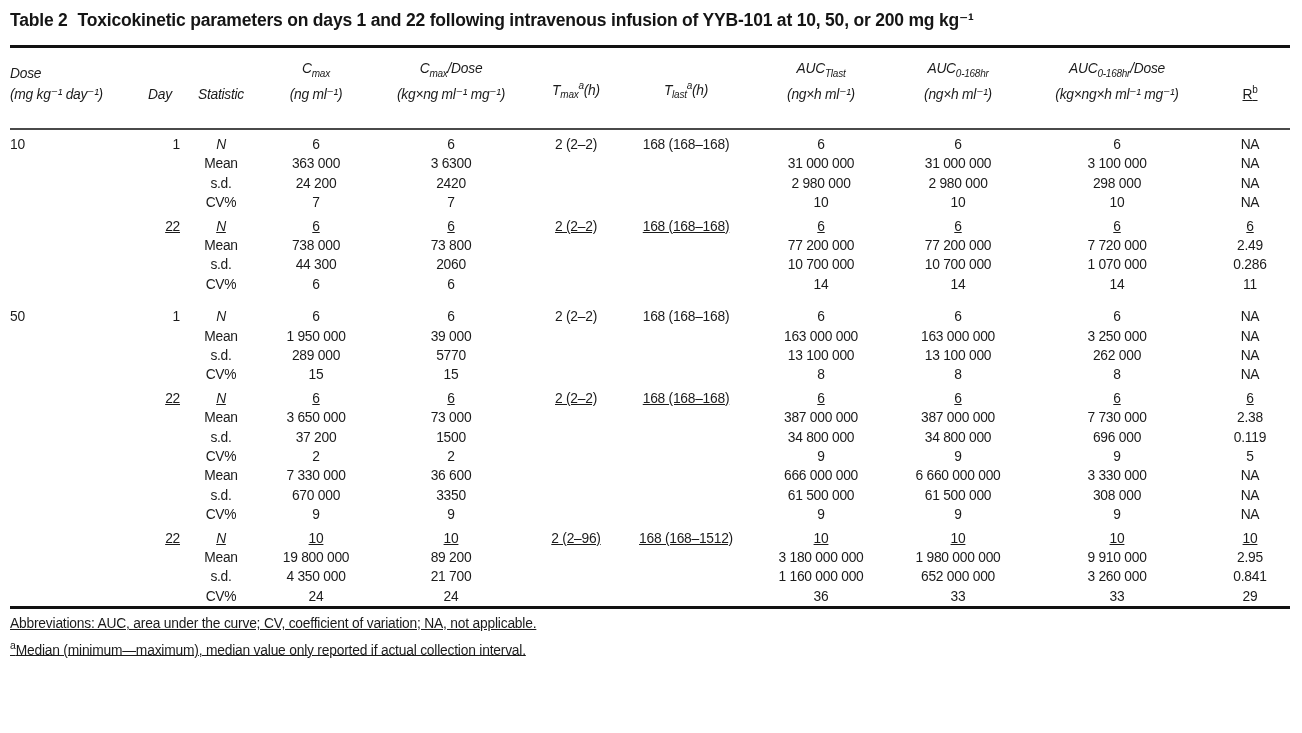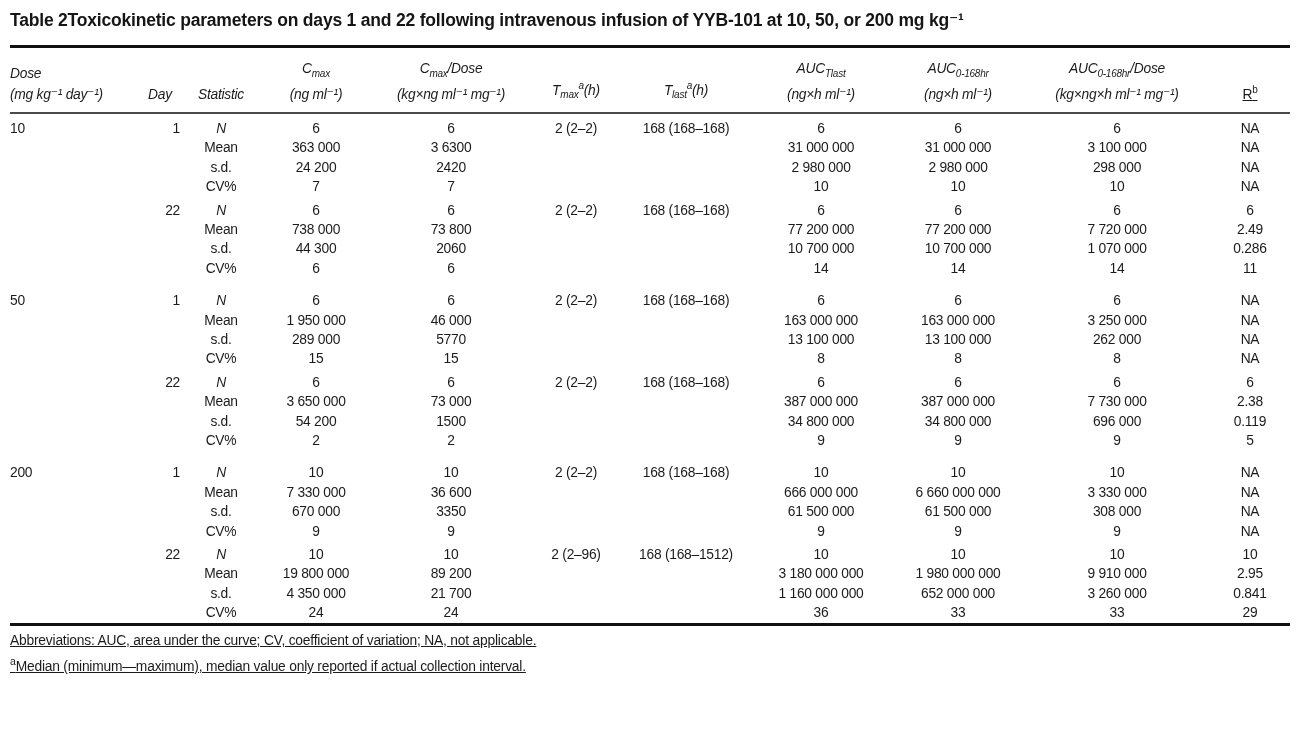--- a/index.html
+++ b/index.html
@@ -19,58 +19,58 @@
     overflow: hidden;
   }
   
   .title {
     font-weight: bold;
     font-size: 17.5px;
     line-height: 1.38;
     letter-spacing: -0.2px;
     color: #151515;
   }
-  .title .tlabel { }
+  .title .tlabel { margin-right: 10px; }
   
   table.tk-table {
     margin-top: 13px;
     width: 1280px;
     border-collapse: collapse;
     table-layout: fixed;
     border-top: 3.5px solid #111;
     border-bottom: 3px solid #111;
     font-size: 13.8px;
     letter-spacing: -0.25px;
   }
   thead th {
     font-weight: normal;
     font-style: italic;
     vertical-align: bottom;
     text-align: center;
-    padding: 10px 0 7px 0;
+    padding: 10px 0 23px 0;
     border-bottom: 2px solid #4a4a4a;
   }
   thead th .h1 { line-height: 21px; }
   thead th .h2 { line-height: 21px; }
   thead th.left-h { text-align: left; }
   thead th.roman { font-style: normal; text-decoration: underline; }
   sub { font-size: 10px; }
   sup { font-size: 10px; }
   tbody td {
     text-align: center;
     line-height: 19.4px;
     padding: 0;
     white-space: nowrap;
     overflow: visible;
   }
   tbody tr:first-child td { padding-top: 5px; }
   tbody td.left { text-align: left; }
   tbody td.day { text-align: right; padding-right: 2px; }
   tbody td.italic { font-style: italic; }
-  tr.day-gap td { padding-top: 4px; }
+  tr.day-gap td { padding-top: 4px; text-decoration: underline; }
   tr.group-gap td { padding-top: 13px; }
   
   .footnotes {
     margin-top: 5px;
     font-size: 13.8px;
     line-height: 20.5px;
     letter-spacing: -0.2px;
     color: #1b1b1b;
     text-decoration: underline;
   }
@@ -259,21 +259,21 @@
           <td>6</td>
           <td>6</td>
           <td>6</td>
           <td>NA</td>
         </tr>
         <tr>
           <td class="left"></td>
           <td class="day"></td>
           <td>Mean</td>
           <td>1 950 000</td>
-          <td>46 000</td>
+          <td>39 000</td>
           <td></td>
           <td></td>
           <td>163 000 000</td>
           <td>163 000 000</td>
           <td>3 250 000</td>
           <td>NA</td>
         </tr>
         <tr>
           <td class="left"></td>
           <td class="day"></td>
@@ -323,21 +323,21 @@
           <td></td>
           <td>387 000 000</td>
           <td>387 000 000</td>
           <td>7 730 000</td>
           <td>2.38</td>
         </tr>
         <tr>
           <td class="left"></td>
           <td class="day"></td>
           <td>s.d.</td>
-          <td>54 200</td>
+          <td>37 200</td>
           <td>1500</td>
           <td></td>
           <td></td>
           <td>34 800 000</td>
           <td>34 800 000</td>
           <td>696 000</td>
           <td>0.119</td>
         </tr>
         <tr>
           <td class="left"></td>
@@ -345,33 +345,20 @@
           <td>CV%</td>
           <td>2</td>
           <td>2</td>
           <td></td>
           <td></td>
           <td>9</td>
           <td>9</td>
           <td>9</td>
           <td>5</td>
         </tr>
-        <tr class="group-gap">
-          <td class="left">200</td>
-          <td class="day">1</td>
-          <td class="italic">N</td>
-          <td>10</td>
-          <td>10</td>
-          <td>2 (2–2)</td>
-          <td>168 (168–168)</td>
-          <td>10</td>
-          <td>10</td>
-          <td>10</td>
-          <td>NA</td>
-        </tr>
         <tr>
           <td class="left"></td>
           <td class="day"></td>
           <td>Mean</td>
           <td>7 330 000</td>
           <td>36 600</td>
           <td></td>
           <td></td>
           <td>666 000 000</td>
           <td>6 660 000 000</td>

